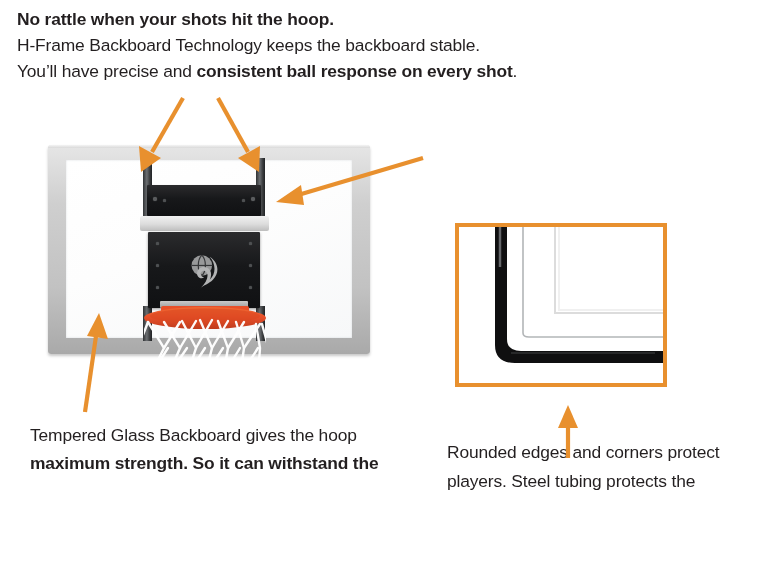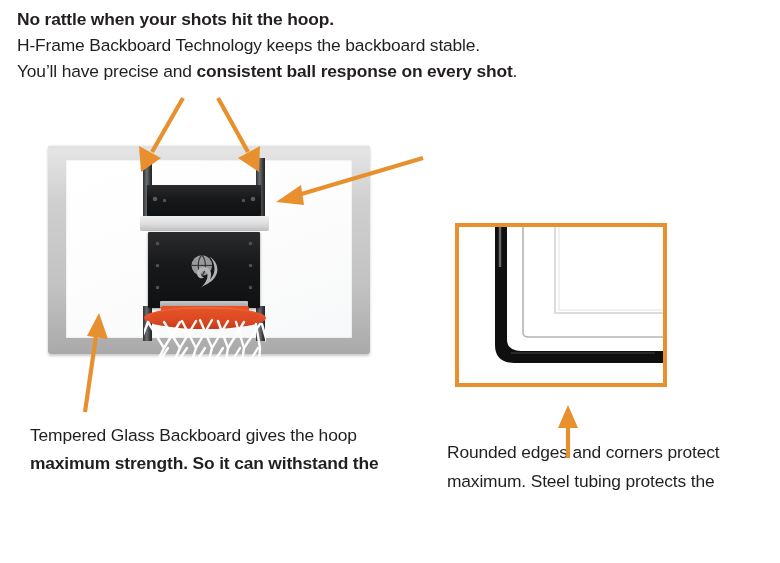--- a/index.html
+++ b/index.html
@@ -297,21 +297,21 @@
   </div>
 
 
   <div class="txt" id="callout-bottomleft">
     <span style="display:block">Tempered Glass Backboard gives the hoop</span>
     <span class="b" style="display:block">maximum strength. So it can withstand the</span>
   </div>
 
   <div class="txt" id="callout-bottomright">
     <span style="display:block">Rounded edges and corners protect</span>
-    <span style="display:block">maximum. Steel tubing protects the</span>
+    <span style="display:block">players. Steel tubing protects the</span>
   </div>
 
   <svg class="arrow-layer" viewBox="0 0 780 563">
     <g fill="#e8902e" stroke="#e8902e" stroke-width="4.2" stroke-linecap="butt">
 
       <g>
         <line x1="183" y1="98" x2="152" y2="152"></line>
         <polygon points="141,172 139,146 161,158" stroke="none"></polygon>
       </g>
 

